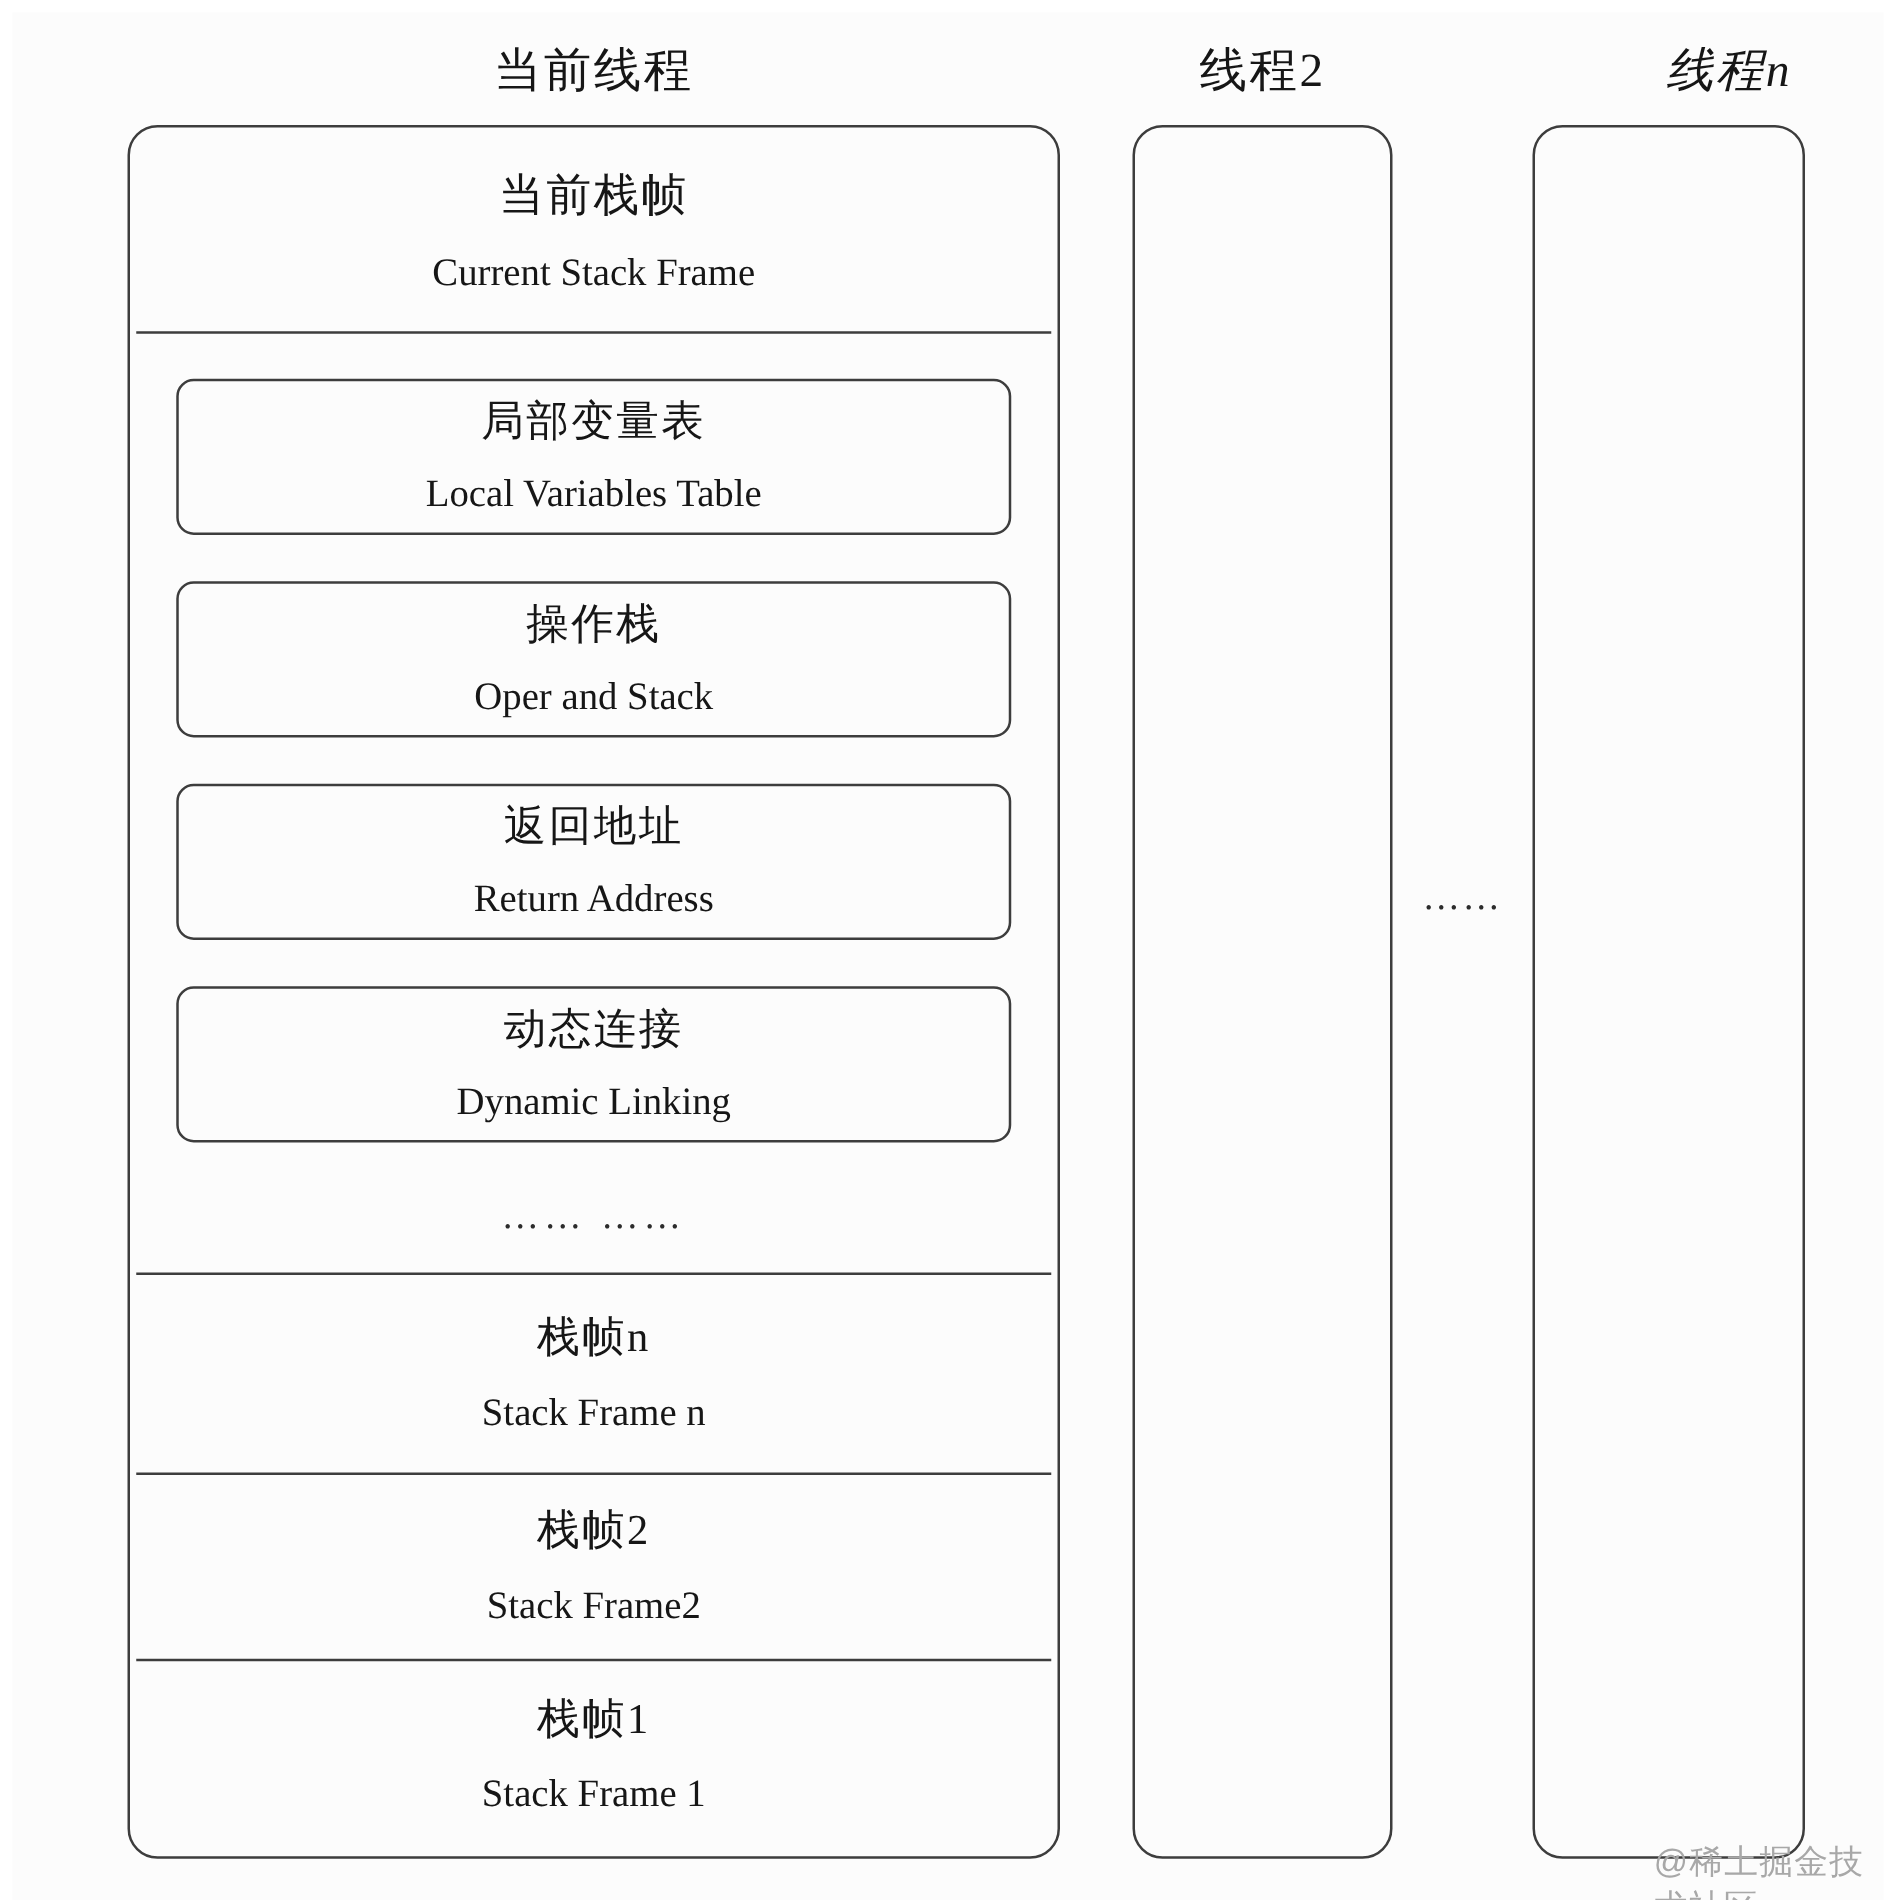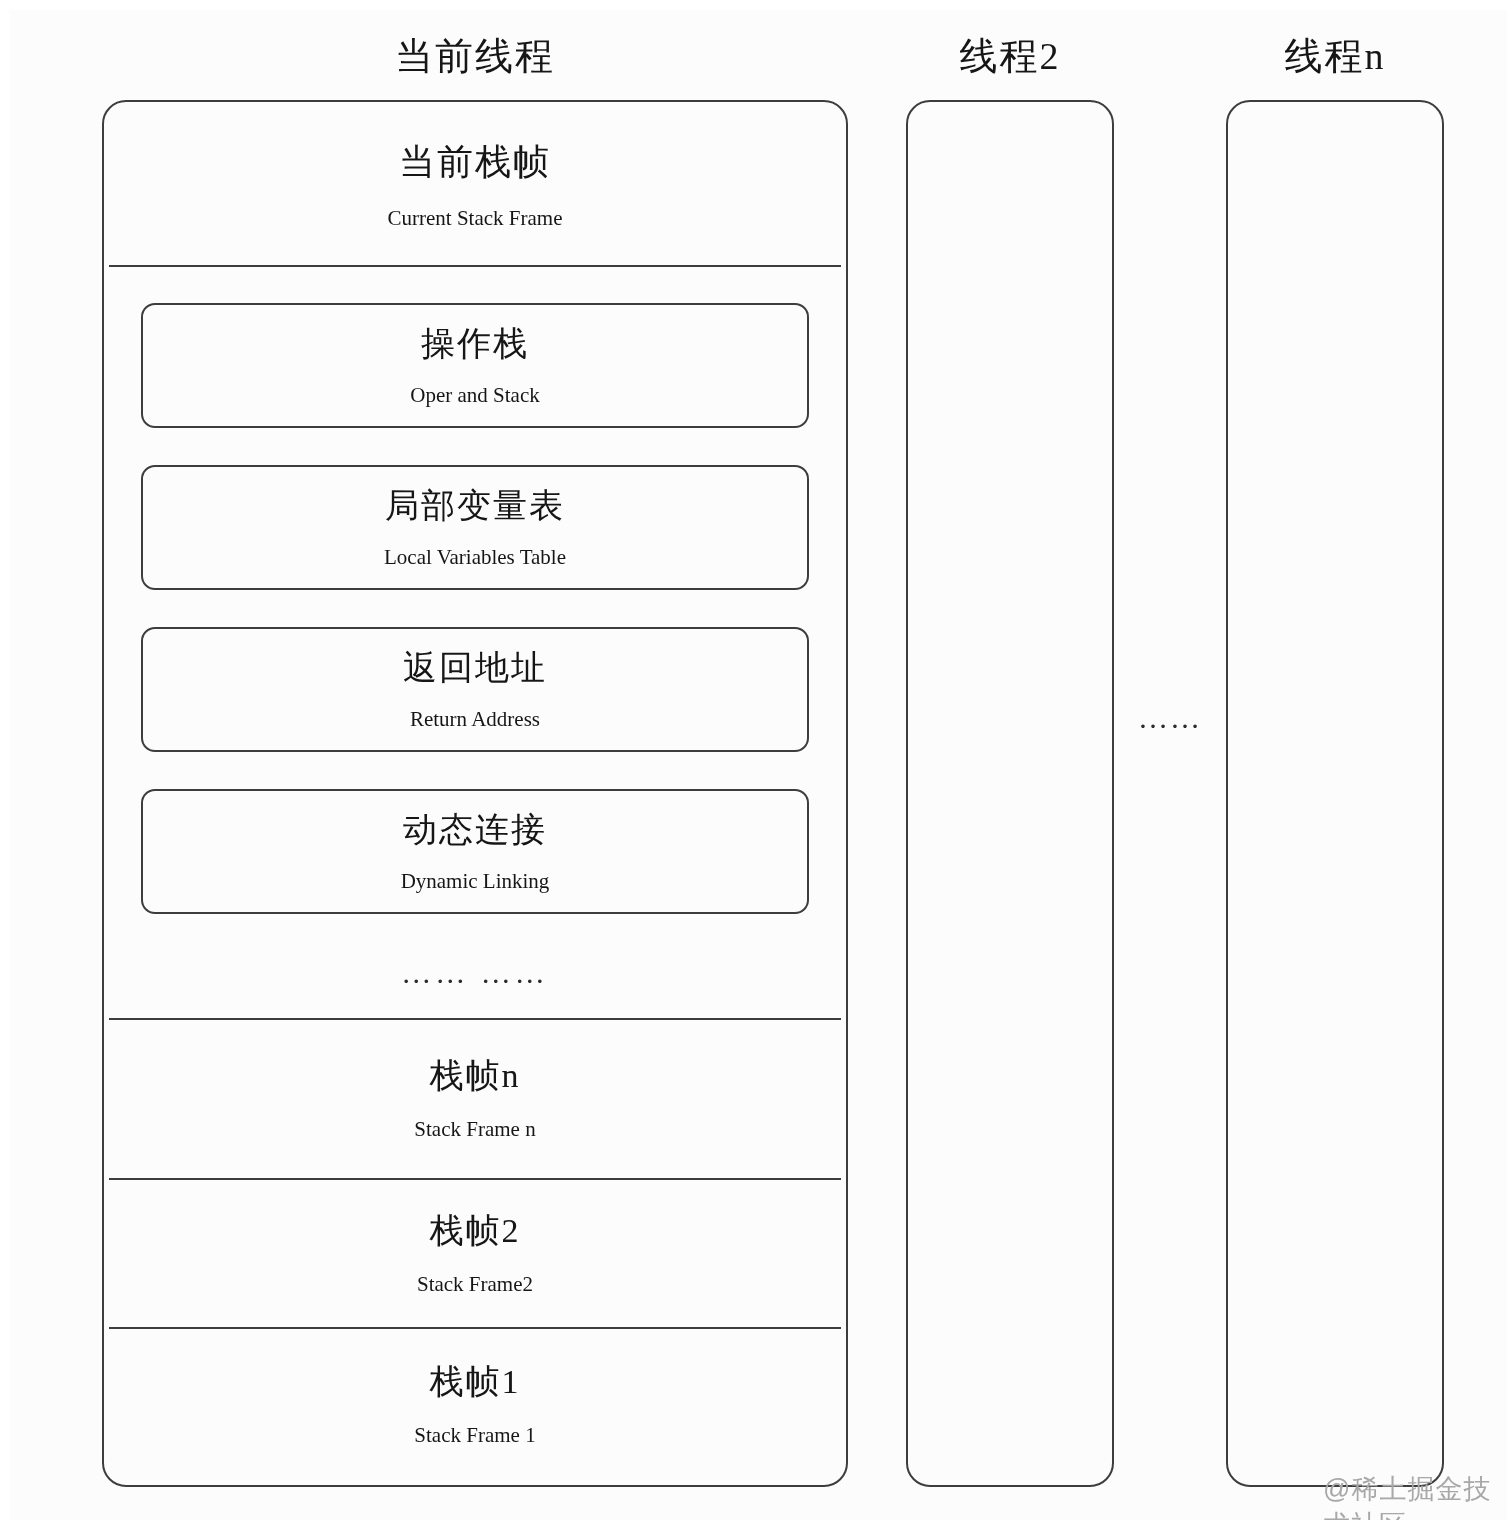--- a/index.html
+++ b/index.html
@@ -20,21 +20,21 @@
   
   .col-title{
     position:absolute;top:16px;
     text-align:center;
     font-size:38px;
     letter-spacing:2px;
     color:var(--text);
   }
   .title-current{left:92px;width:746px;}
   .title-t2{left:896px;width:208px;}
-  .title-tn{left:1216px;width:218px;}
+  .title-tn{left:1264px;width:218px;font-style:italic;}
 
   
   .column{
     position:absolute;top:90px;height:1387px;
     border:2px solid var(--line);
     border-radius:24px;
     background:transparent;
   }
   .col-main{left:92px;width:746px;display:flex;flex-direction:column;}
   .col-t2{left:896px;width:208px;}
@@ -51,21 +51,21 @@
     height:751px;
     display:block;
     padding-top:36px;
   }
   .sec-frame{border-top:2px solid var(--line);}
   .sec-frame-n{height:160px;}
   .sec-frame-2{height:149px;align-items:center;}
   .sec-frame-1{flex:1;}
 
   .zh{font-size:34px;letter-spacing:2px;line-height:1.15;}
-  .en{font-size:21px;line-height:1.15;}
+  .en{font-size:31px;line-height:1.15;}
   .sec-header .zh{font-size:36px;}
 
   
   .inner-box{
     width:668px;height:125px;
     margin:0 auto 37px auto;
     border:2px solid var(--line);
     border-radius:14px;
     display:flex;flex-direction:column;
     align-items:center;justify-content:center;
@@ -108,27 +108,27 @@
   <div class="column col-main">
 
     <div class="sec sec-header">
       <div class="zh">当前栈帧</div>
       <div class="en">Current Stack Frame</div>
     </div>
 
     <div class="sec-middle">
 
       <div class="inner-box">
-        <div class="zh">操作栈</div>
-        <div class="en">Oper and Stack</div>
+        <div class="zh">局部变量表</div>
+        <div class="en">Local Variables Table</div>
       </div>
 
       <div class="inner-box">
-        <div class="zh">局部变量表</div>
-        <div class="en">Local Variables Table</div>
+        <div class="zh">操作栈</div>
+        <div class="en">Oper and Stack</div>
       </div>
 
       <div class="inner-box">
         <div class="zh">返回地址</div>
         <div class="en">Return Address</div>
       </div>
 
       <div class="inner-box">
         <div class="zh">动态连接</div>
         <div class="en">Dynamic Linking</div>

